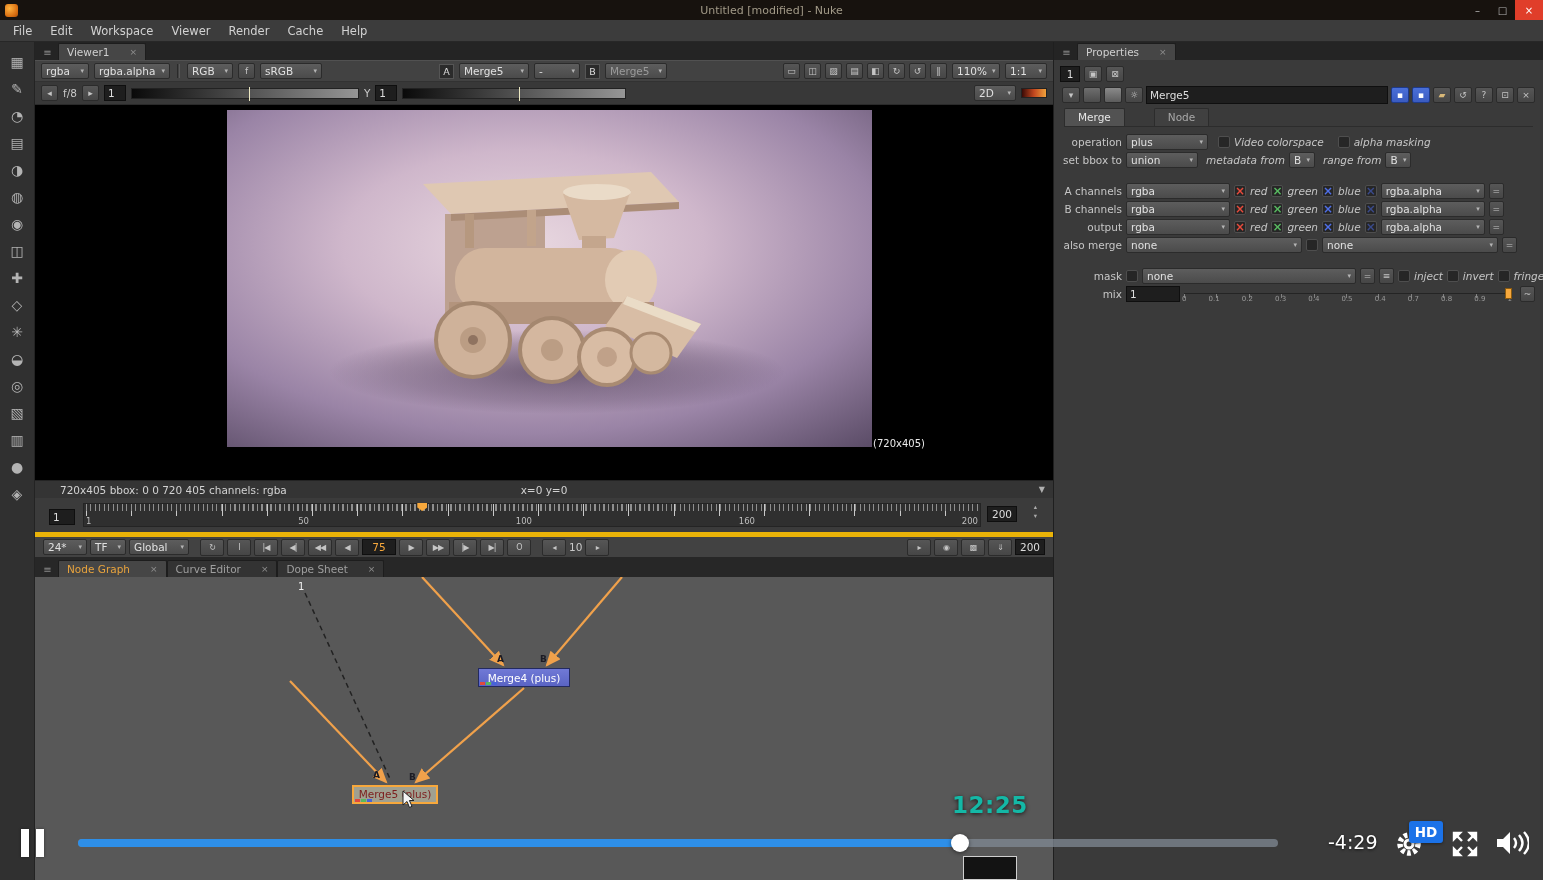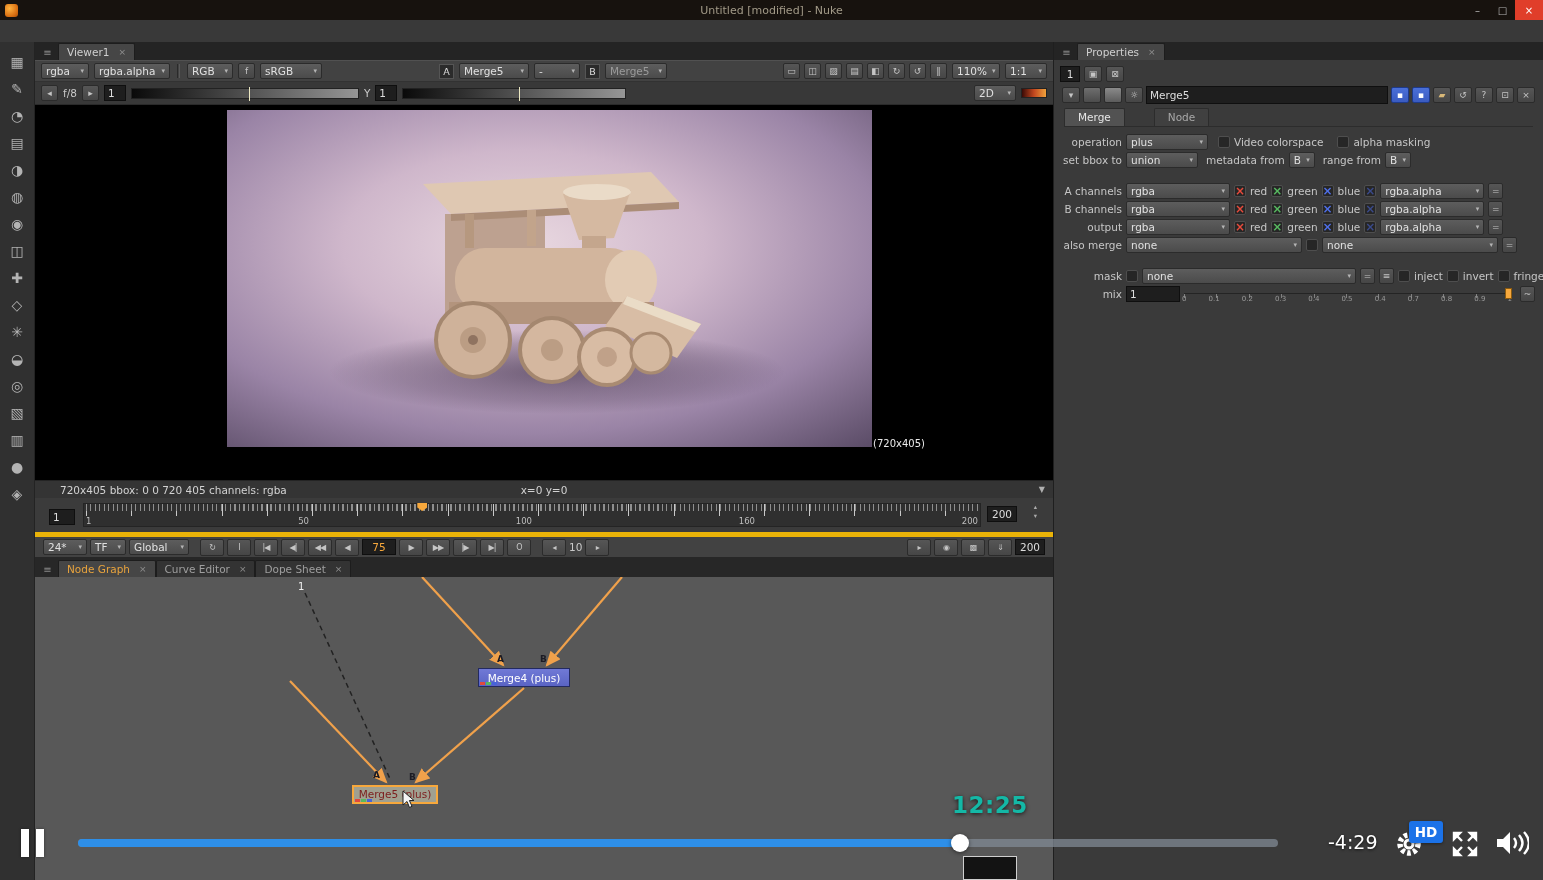--- a/index.html
+++ b/index.html
@@ -31,21 +31,21 @@
   .mini { min-width:17px; height:16px; display:inline-flex; align-items:center; justify-content:center; background:linear-gradient(#565656,#464646); border:1px solid #2b2b2b; border-radius:2px; color:#c5c5c5; font-size:9px; flex:none; }
   .badge { width:15px; height:15px; background:#2b2b2b; border:1px solid #555; color:#ddd; font-size:9.5px; display:inline-flex; align-items:center; justify-content:center; flex:none; }
   .inp { background:#1e1e1e; border:1px solid #0f0f0f; color:#ddd; font-size:10.5px; height:16px; padding:0 3px; font-family:inherit; flex:none; }
   .vsep { width:3px; height:14px; border-left:1px solid #2a2a2a; border-right:1px solid #585858; margin:0 2px; flex:none; }
   .lab { color:#c9c9c9; font-size:10.5px; flex:none; }
   .w26{width:26px}.w30{width:30px}.w34{width:34px}.w36{width:36px}.w42{width:42px}.w44{width:44px}.w46{width:46px}.w48{width:48px}
   .w60{width:60px}.w62{width:62px}.w70{width:70px}.w72{width:72px}.w76{width:76px}.w82{width:82px}.w104{width:104px}.w176{width:176px}.w214{width:214px}
 
   
   .vtabbar { position:absolute; top:42px; left:35px; width:1018px; height:18px; background:#242424; display:flex; align-items:flex-end; }
-  .paneltab { background:#464646; color:#cfcfcf; font-size:10.5px; height:17px; display:flex; align-items:center; padding:0 8px; gap:9px; border:1px solid #1d1d1d; border-bottom:none; border-radius:2px 2px 0 0; }
+  .paneltab { background:#464646; color:#cfcfcf; font-size:10.5px; height:17px; display:flex; align-items:center; padding:0 8px; gap:20px; border:1px solid #1d1d1d; border-bottom:none; border-radius:2px 2px 0 0; }
   .tab-x { color:#8f8f8f; font-size:9px; }
   .panel-grip { width:15px; height:14px; margin:0 3px 1px 5px; color:#8a8a8a; font-size:10px; display:flex; align-items:center; justify-content:center; }
 
   .vtb1 { position:absolute; top:60px; left:35px; width:1018px; height:22px; background:#424242; border-top:1px solid #515151; border-bottom:1px solid #323232; display:flex; align-items:center; padding:0 6px; gap:5px; }
   .vtb2 { position:absolute; top:82px; left:35px; width:1018px; height:23px; background:#383838; border-bottom:1px solid #2a2a2a; display:flex; align-items:center; padding:0 6px; gap:5px; }
   .strip { height:11px; background:linear-gradient(90deg,#0a0a0a,#969696); border:1px solid #222; position:relative; flex:none; }
   .strip::after { content:""; position:absolute; left:52%; top:-2px; width:1px; height:14px; background:#ece8c2; }
   .swatch { width:26px; height:10px; background:linear-gradient(90deg,#3a0a06,#c2471f,#f0a23c); border:1px solid #222; flex:none; }
 
   .vcanvas { position:absolute; top:105px; left:35px; width:1018px; height:375px; background:#000; }
@@ -108,21 +108,21 @@
   .nname-field { flex:1; height:18px; }
   .ptabs { display:flex; margin:0 10px; border-bottom:1px solid #2c2c2c; height:19px; align-items:flex-end;gap:27px; }
   .ptab { padding:0 13px; height:18px; line-height:17px; color:#a8a8a8; background:#404040; border:1px solid #2c2c2c; border-bottom:none; border-radius:2px 2px 0 0; font-size:10.5px; margin-right:2px; }
   .ptab.active { background:#525252; color:#e6e6e6; }
   .pform { padding:6px 8px 0 4px; }
   .prow { display:flex; align-items:center; height:18px; gap:4px; font-size:10.5px; }
   .plabel { width:64px; text-align:right; color:#c6c6c6; flex:none; }
   .cb { width:12px; height:12px; background:#262626; border:1px solid #4e4e4e; border-radius:2px; position:relative; flex:none; }
   .cb.on::after { content:"×"; position:absolute; inset:-1px 0 0 0; display:flex; align-items:center; justify-content:center; font-size:12px; font-weight:bold; }
   .ck-r::after { color:#e84b3c; } .ck-g::after { color:#57b860; } .ck-b::after { color:#4f6fe8; } .ck-a::after { color:#3a4a8a; }
-  .cblbl { color:#c6c6c6; flex:none; }
+  .cblbl { color:#c6c6c6; flex:none;font-style:italic; }
   .vgap { height:13px; }
   .eqb { min-width:15px; }
   .slider { flex:1; position:relative; height:16px; margin-right:2px; }
   .slider .track { position:absolute; left:0; right:6px; top:7px; height:1px; background:#909090; border-bottom:1px solid #242424; }
   .slider .ticks { position:absolute; left:0; right:6px; top:8px; height:4px; background-image:repeating-linear-gradient(90deg,#808080 0 1px,transparent 1px 10%); }
   .slider .nums { position:absolute; left:-2px; right:2px; top:9px; display:flex; justify-content:space-between; font-size:7px; color:#9a9a9a; }
   .slider .handle { position:absolute; right:2px; top:2px; width:7px; height:11px; background:#f7a83c; border:1px solid #8a5a10; }
 
   
   .player { position:absolute; inset:0; z-index:20; pointer-events:none; }
@@ -148,20 +148,29 @@
   <div class="titlebar">
     <div class="app-logo"></div>
     <div class="wtitle">Untitled [modified] - Nuke</div>
     <div class="win-controls">
       <div class="wbtn">–</div>
       <div class="wbtn">□</div>
       <div class="wbtn close">×</div>
     </div>
   </div>
 
+  <div class="menubar">
+      <span class="menu-item">File</span>
+      <span class="menu-item">Edit</span>
+      <span class="menu-item">Workspace</span>
+      <span class="menu-item">Viewer</span>
+      <span class="menu-item">Render</span>
+      <span class="menu-item">Cache</span>
+      <span class="menu-item">Help</span>
+    </div>
 
   <div class="left-rail">
       <span class="rail-icon">▦</span>
       <span class="rail-icon">✎</span>
       <span class="rail-icon">◔</span>
       <span class="rail-icon">▤</span>
       <span class="rail-icon">◑</span>
       <span class="rail-icon">◍</span>
       <span class="rail-icon">◉</span>
       <span class="rail-icon">◫</span>

